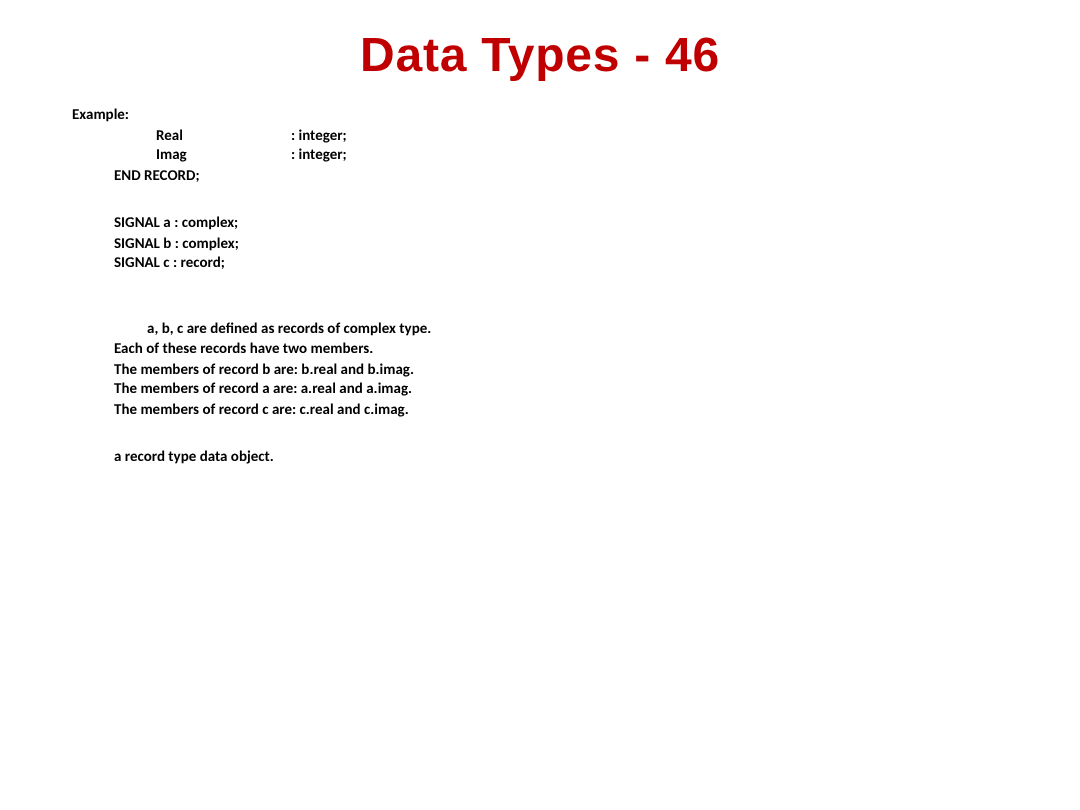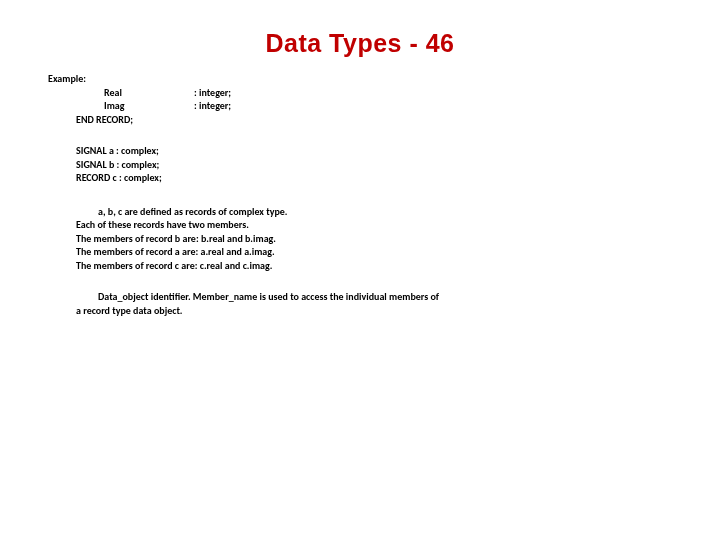--- a/index.html
+++ b/index.html
@@ -14,39 +14,39 @@
   .slide {
     width: 720px;
     height: 540px;
     position: relative;
     box-sizing: border-box;
   }
   .title {
     text-align: center;
     font-family: "Arial Black", Arial, sans-serif;
     font-weight: 900;
-    font-size: 25px;
+    font-size: 32px;
     color: #c00000;
-    padding-top: 29px;
+    padding-top: 18px;
     letter-spacing: 0.5px;
   }
   .body {
     padding: 14px 48px 0 48px;
     font-size: 10px;
     line-height: 1.35;
     font-weight: 700;
   }
   .example-label { font-weight: 700; }
   .typeblock { padding-left: 28px; }
   .indent1 { padding-left: 28px; }
   .fieldrow { display: flex; }
   .fieldname { width: 90px; flex: 0 0 auto; }
   .fieldtype { flex: 0 0 auto; }
   .signals { margin-top: 18px; padding-left: 28px; }
-  .para { margin-top: 20px; padding-left: 28px; }
+  .para { margin-top: 30px; padding-left: 28px; }
   .para .first { text-indent: 22px; }
   .para2 { margin-top: 18px; padding-left: 28px; }
   .para2 .first { text-indent: 22px; }
 </style>
 </head>
 <body>
 
 <div class="slide">
 
   <div class="title">Data Types - 46</div>
@@ -63,30 +63,29 @@
       <div class="indent1 fieldrow">
         <span class="fieldname">Imag</span>
         <span class="fieldtype">: integer;</span>
       </div>
       <div>END RECORD;</div>
     </div>
 
     <div class="signals">
       <div>SIGNAL a : complex;</div>
       <div>SIGNAL b : complex;</div>
-      <div>RECORD c : complex;</div>
+      <div>SIGNAL c : record;</div>
     </div>
 
     <div class="para">
       <div class="first">a,  b, c are defined as records of complex type.</div>
       <div>Each of these records have two members.</div>
       <div>The members of record b are: b.real and b.imag.</div>
       <div>The members of record a are: a.real and a.imag.</div>
       <div>The members of record c are: c.real and c.imag.</div>
     </div>
 
     <div class="para2">
-      <div class="first">Data_object identifier. Member_name is used to access the individual members of</div>
       <div>a           record type data object.</div>
     </div>
 
   </div>
 </div>
 
 </body></html>

